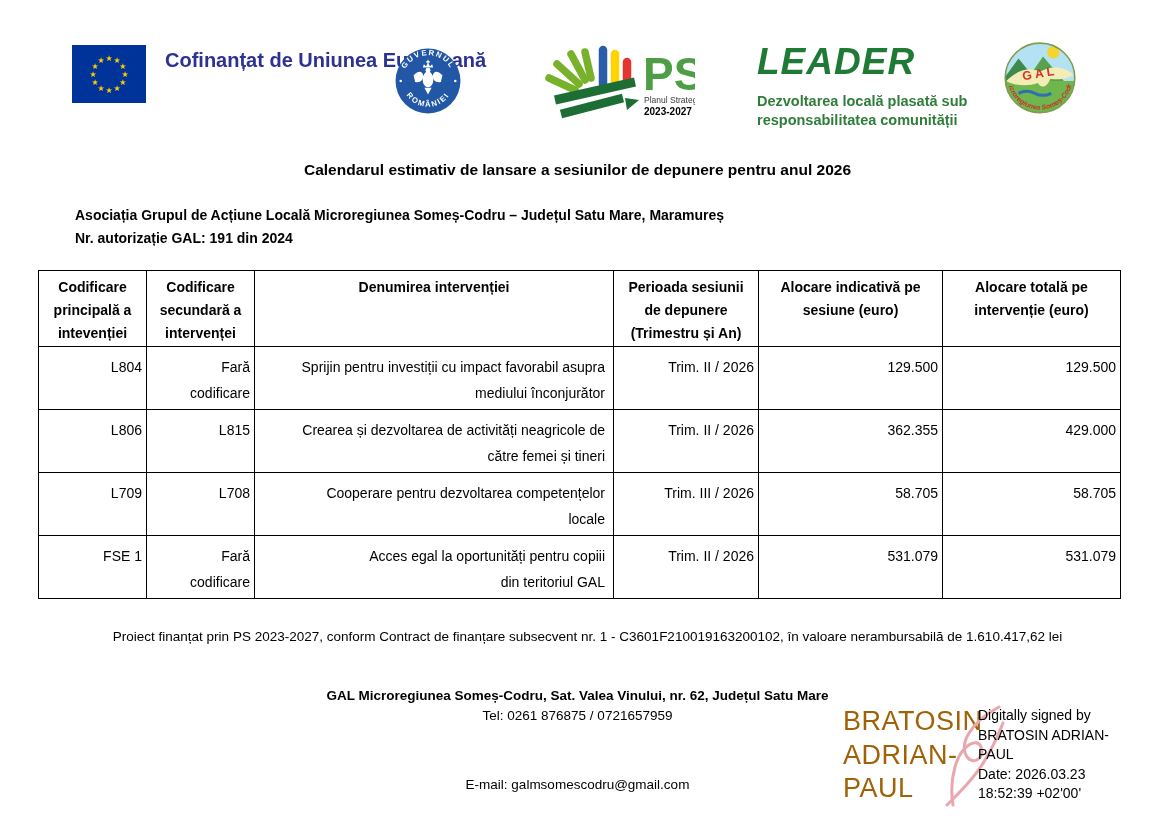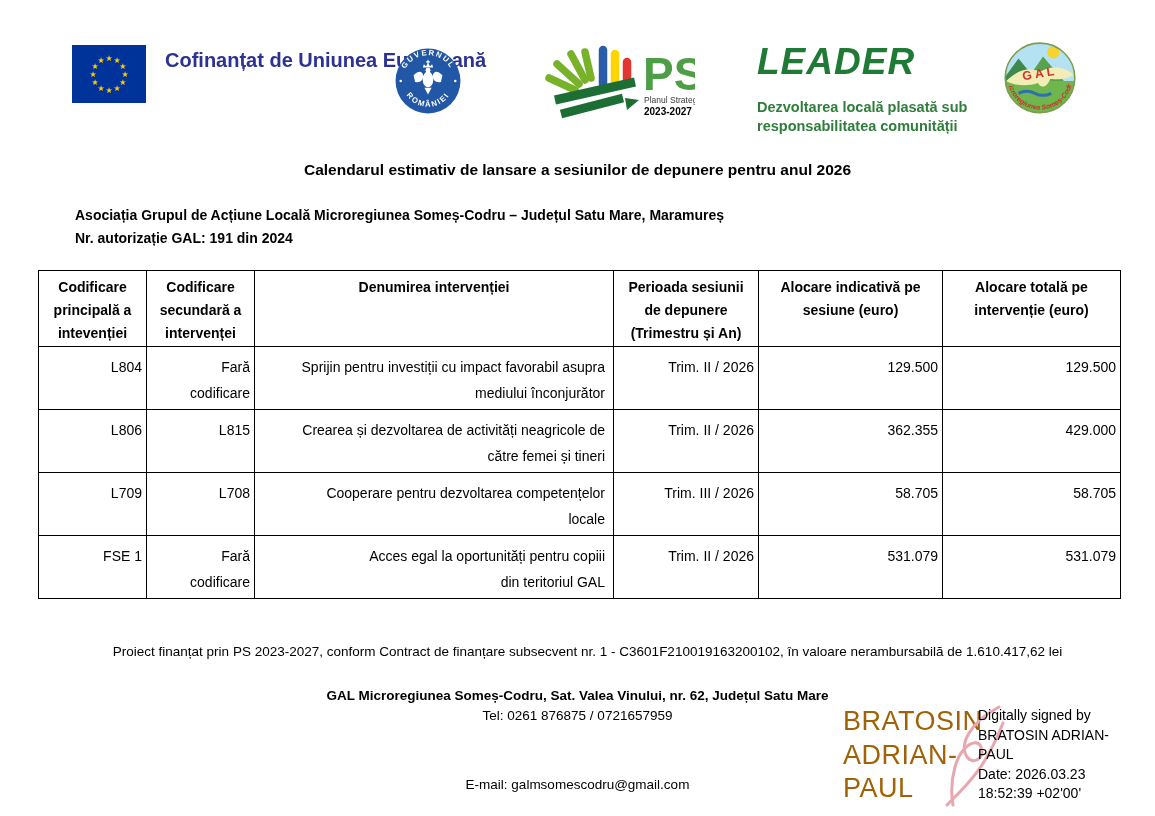--- a/index.html
+++ b/index.html
@@ -7,38 +7,38 @@
         font-family:"Liberation Sans",sans-serif;color:#000;}
   .abs{position:absolute;}
 
   
   #eu-logo{left:72px;top:45px;display:flex;align-items:flex-start;}
   #eu-text{margin-left:19px;margin-top:3px;font-size:20px;font-weight:bold;color:#2c3292;line-height:25px;}
   #gov-logo{left:394px;top:47px;}
   #ps-logo{left:545px;top:40px;}
   #leader-logo{left:757px;top:43px;width:240px;}
   #leader-title{font-size:37px;font-weight:bold;color:#1e7a34;letter-spacing:1px;line-height:37px;font-style:italic;}
-  #leader-sub{font-size:14.5px;font-weight:bold;color:#2f7d3a;line-height:19px;margin-top:18px;white-space:pre-line;}
+  #leader-sub{font-size:14.5px;font-weight:bold;color:#2f7d3a;line-height:19px;margin-top:12px;white-space:pre-line;}
   #gal-logo{left:1000px;top:38px;}
 
   
   #doc-title{left:0;right:0;top:161px;text-align:center;font-size:15.5px;font-weight:bold;}
   #subtitle{left:75px;top:204px;font-size:14px;font-weight:bold;line-height:23px;}
 
   
   #tbl-wrap{left:38px;top:270px;}
   table{border-collapse:collapse;table-layout:fixed;width:1082px;}
   th,td{border:1.5px solid #000;vertical-align:top;white-space:pre-line;overflow:hidden;}
   th{font-size:14px;font-weight:bold;line-height:23px;padding:5px 4px 0 4px;text-align:center;height:70px;}
   td{font-size:14px;line-height:26px;padding:7px 4px 0 4px;text-align:right;height:55px;}
   td.c-denumire{text-align:right;padding-left:8px;padding-right:8px;}
 
   
   .footer-line{left:0;right:0;text-align:center;font-size:13.5px;}
-  #f1{top:644px;padding-left:20px;}
+  #f1{top:629px;padding-left:20px;}
   #f2{top:688px;font-weight:bold;}
   #f3{top:708px;}
   #f4{top:729px;margin-top:48px;}
 
   
   #sig-name{left:843px;top:705px;font-size:27px;line-height:33.5px;letter-spacing:.5px;color:#a16207;white-space:pre-line;}
   #sig-flourish{left:941px;top:701px;}
   #sig-details{left:978px;top:706px;font-size:14px;line-height:19.5px;white-space:pre-line;}
 </style>
 </head>

